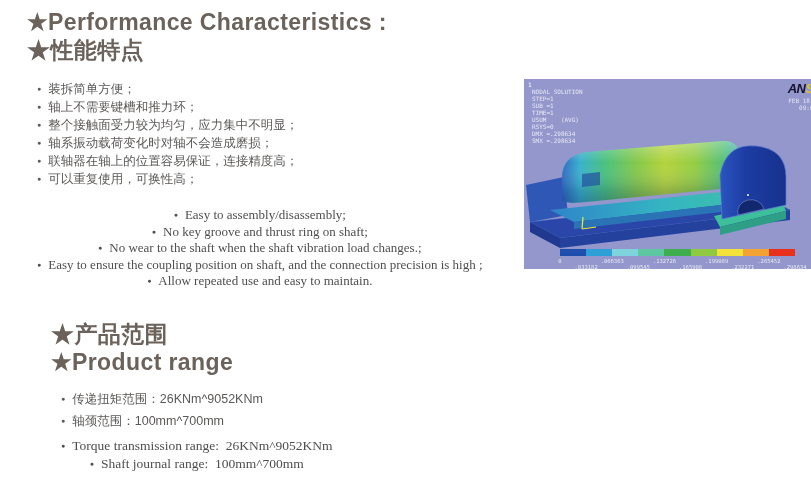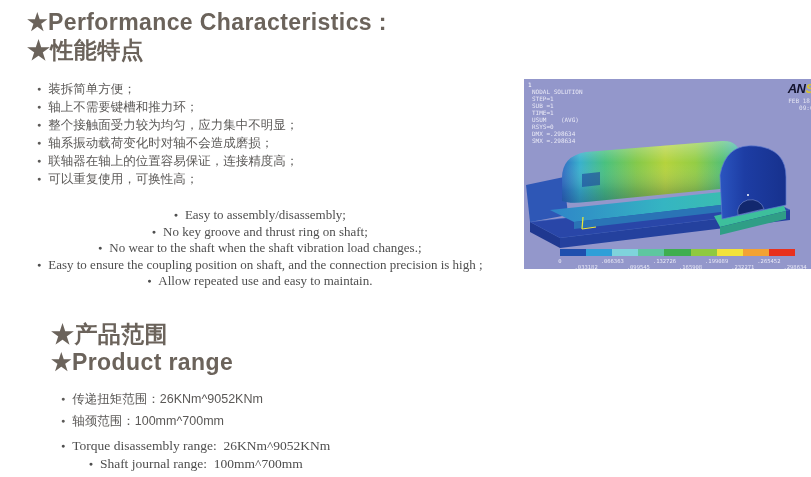--- a/index.html
+++ b/index.html
@@ -119,21 +119,21 @@
   </section>
 
   <section class="sec" id="sec-product">
     <div class="title">★产品范围</div>
     <div class="title">★Product range</div>
     <div class="list zh">
         <div class="li"><span class="dot">●</span><span class="txt">传递扭矩范围：26KNm^9052KNm</span></div>
         <div class="li"><span class="dot">●</span><span class="txt">轴颈范围：100mm^700mm</span></div>
       </div>
     <div class="list en">
-        <div class="li"><span class="dot">●</span><span class="txt">Torque disassembly range:  26KNm^9052KNm</span></div>
+        <div class="li"><span class="dot">●</span><span class="txt">Torque transmission range:  26KNm^9052KNm</span></div>
         <div class="li"><span class="dot">●</span><span class="txt">Shaft journal range:  100mm^700mm</span></div>
       </div>
   </section>
 
   <figure id="ansys">
     <svg width="284" height="190" viewBox="0 0 284 190">
       <defs>
         <linearGradient id="gSleeve" gradientUnits="userSpaceOnUse" x1="38" y1="0" x2="216" y2="0">
           <stop offset="0" stop-color="#2f6ac2"></stop>
           <stop offset="0.10" stop-color="#39b1cd"></stop>

